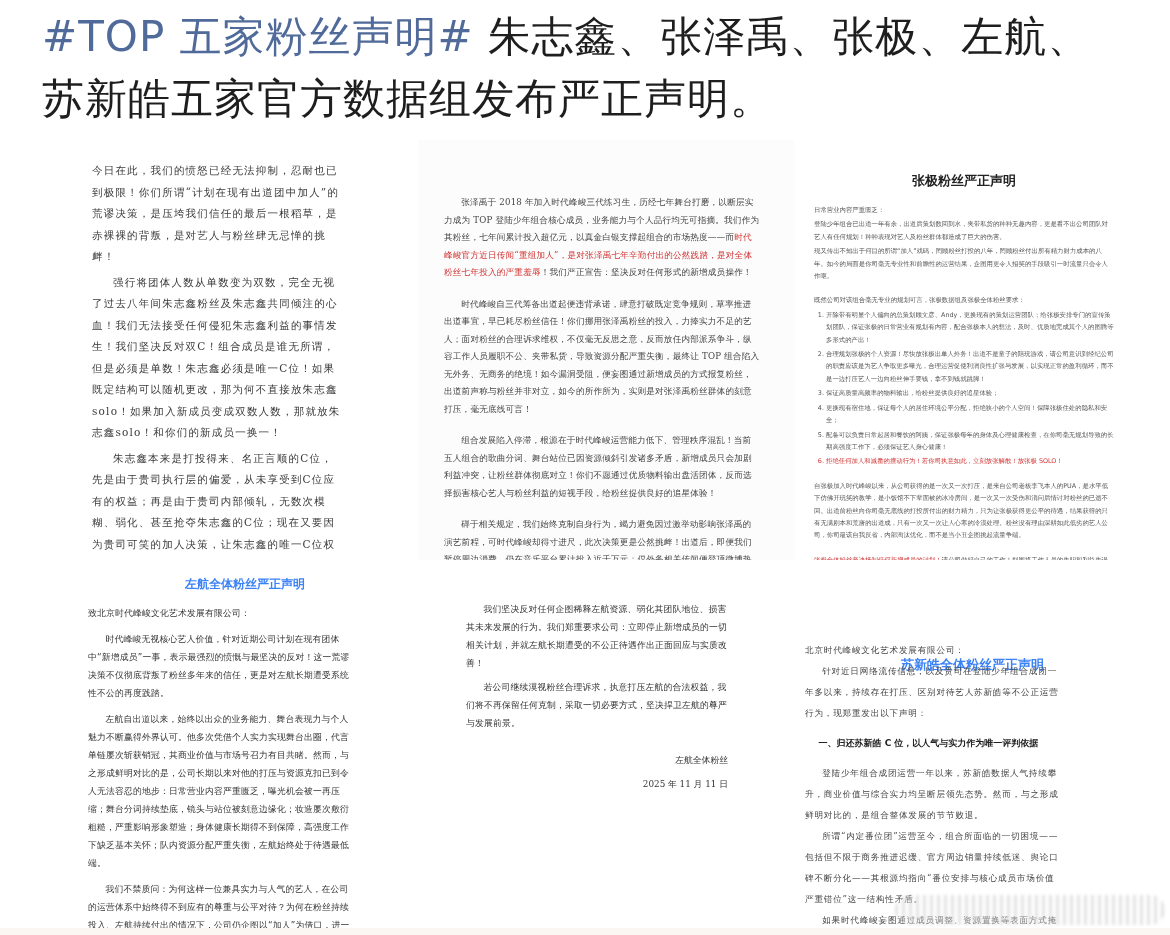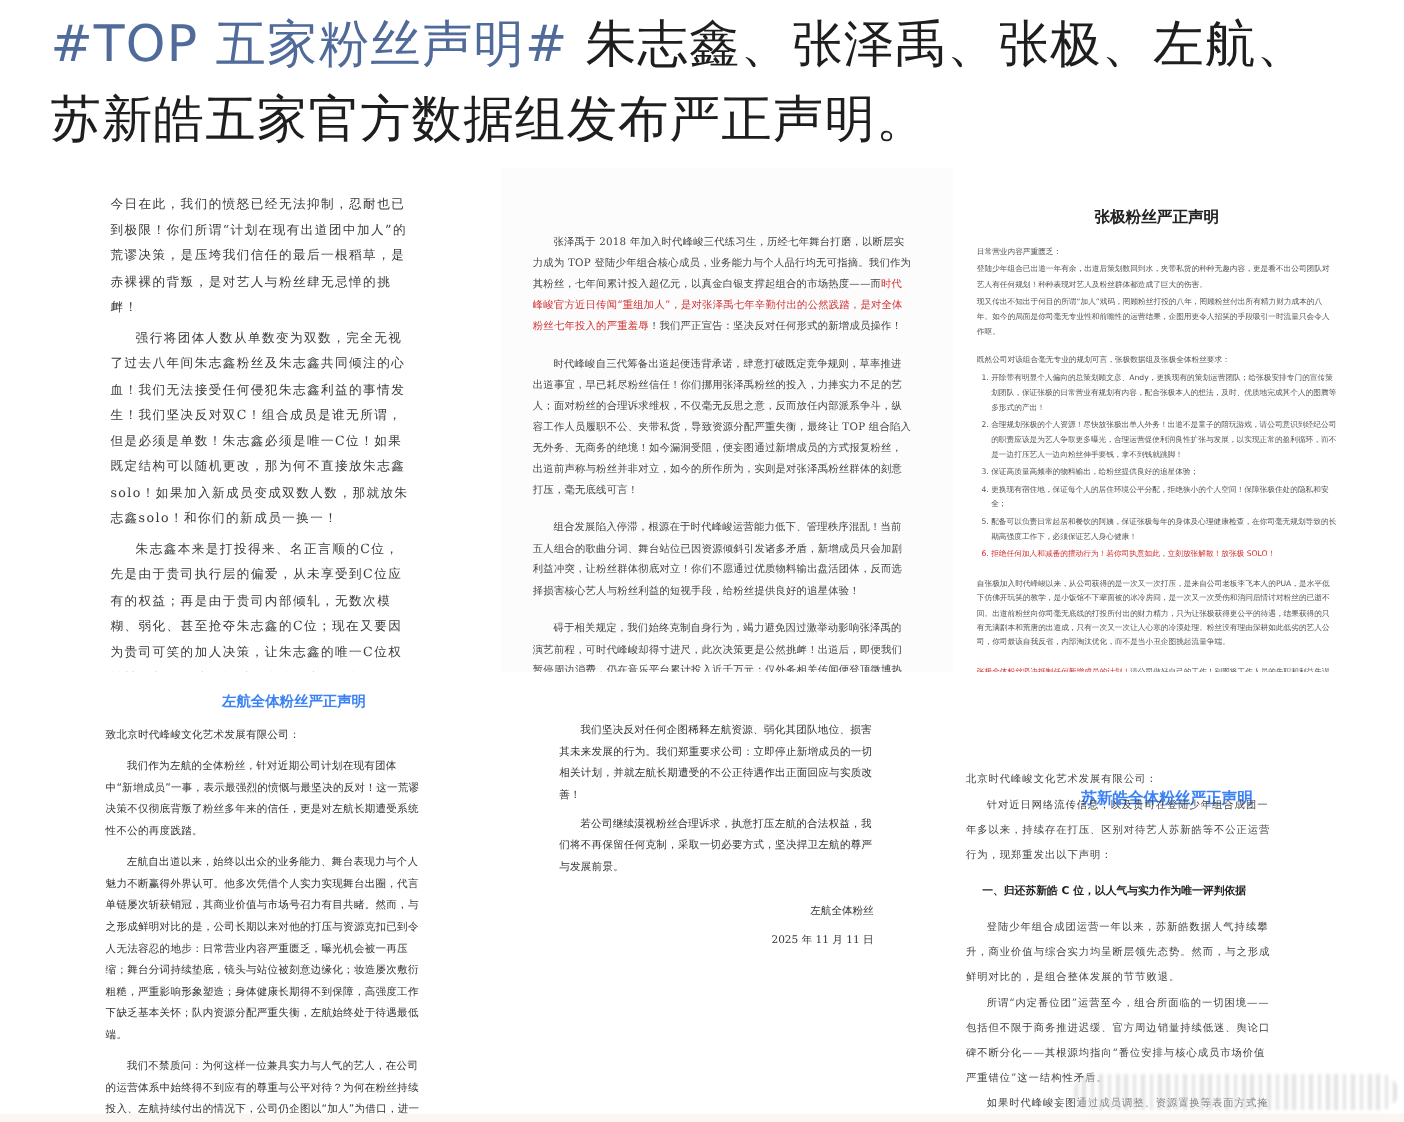--- a/index.html
+++ b/index.html
@@ -86,21 +86,21 @@
     <p class="para">自张极加入时代峰峻以来，从公司获得的是一次又一次打压，是来自公司老板李飞本人的PUA，是水平低下仿佛开玩笑的教学，是小饭馆不下辈面被的冰冷房间，是一次又一次受伤和消问后情讨对粉丝的已逝不回。出道前粉丝向你司毫无底线的打投所付出的财力精力，只为让张极获得更公平的待遇，结果获得的只有无满剧本和荒唐的出道成，只有一次又一次让人心寒的冷漠处理。粉丝没有理由深耕如此低劣的艺人公司，你司最该自我反省，内部淘汰优化，而不是当小丑企图挑起流量争端。</p>
     <div class="gap"></div>
     <p class="para"><span class="red">张极全体粉丝坚决抵制任何新增成员的计划！</span><span>请公司做好自己的工作！别图将工作人员的失职和利益失误造成的局面再度转移为粉丝和粉丝之间的矛盾是荒谬且无用的。</span></p>
   </div>
 </div>
 
 <div class="panel p4">
   <div class="title">左航全体粉丝严正声明</div>
   <div class="body">
     <p class="para noindent">致北京时代峰峻文化艺术发展有限公司：</p>
-    <p class="para">我们作为左航的全体粉丝，针对近期公司计划在现有团体中“新增成员”一事，表示最强烈的愤慨与最坚决的反对！这一荒谬决策不仅彻底背叛了粉丝多年来的信任，更是对左航长期遭受系统性不公的再度践踏。</p>
+    <p class="para">时代峰峻无视核心艺人价值，针对近期公司计划在现有团体中“新增成员”一事，表示最强烈的愤慨与最坚决的反对！这一荒谬决策不仅彻底背叛了粉丝多年来的信任，更是对左航长期遭受系统性不公的再度践踏。</p>
     <p class="para">左航自出道以来，始终以出众的业务能力、舞台表现力与个人魅力不断赢得外界认可。他多次凭借个人实力实现舞台出圈，代言单链屡次斩获销冠，其商业价值与市场号召力有目共睹。然而，与之形成鲜明对比的是，公司长期以来对他的打压与资源克扣已到令人无法容忍的地步：日常营业内容严重匮乏，曝光机会被一再压缩；舞台分词持续垫底，镜头与站位被刻意边缘化；妆造屡次敷衍粗糙，严重影响形象塑造；身体健康长期得不到保障，高强度工作下缺乏基本关怀；队内资源分配严重失衡，左航始终处于待遇最低端。</p>
     <p class="para">我们不禁质问：为何这样一位兼具实力与人气的艺人，在公司的运营体系中始终得不到应有的尊重与公平对待？为何在粉丝持续投入、左航持续付出的情况下，公司仍企图以“加人”为借口，进一步剥</p>
   </div>
 </div>
 
 <div class="panel p5">
   <div class="body">
     <p class="para">我们坚决反对任何企图稀释左航资源、弱化其团队地位、损害其未来发展的行为。我们郑重要求公司：立即停止新增成员的一切相关计划，并就左航长期遭受的不公正待遇作出正面回应与实质改善！</p>
     <p class="para">若公司继续漠视粉丝合理诉求，执意打压左航的合法权益，我们将不再保留任何克制，采取一切必要方式，坚决捍卫左航的尊严与发展前景。</p>
     <div class="sign">左航全体粉丝</div>

